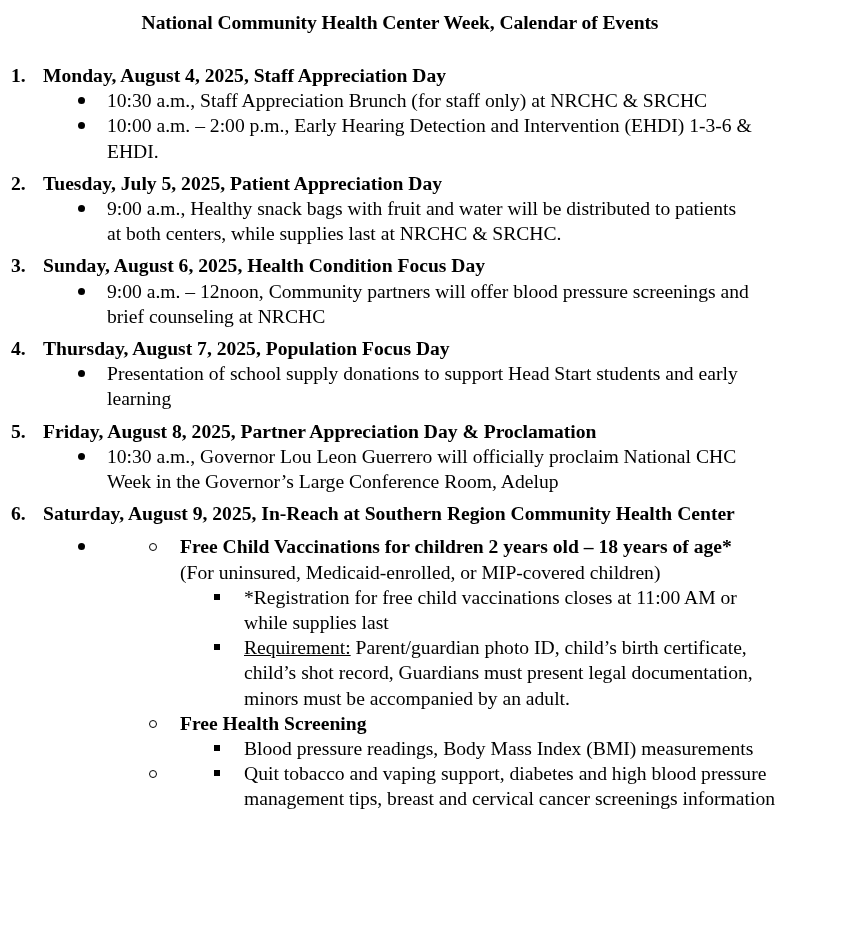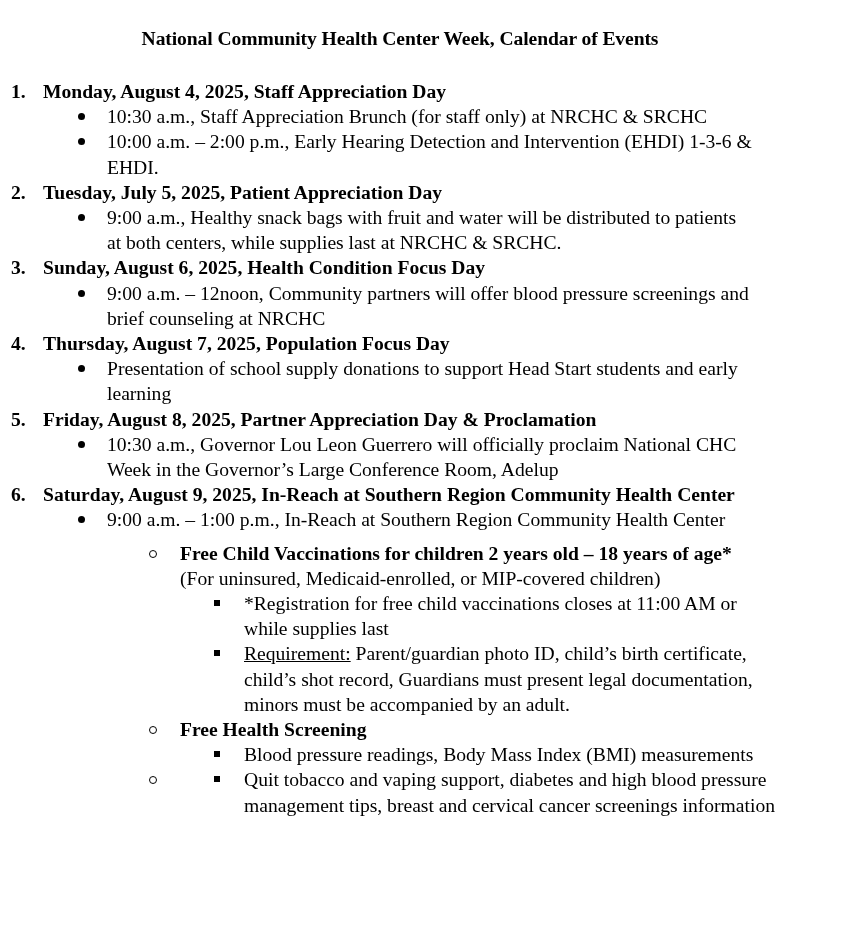--- a/index.html
+++ b/index.html
@@ -13,21 +13,21 @@
       overflow: hidden;
       font-family: "Liberation Serif", "DejaVu Serif", serif;
       color: #000000;
       font-size: 19.6px;
       line-height: 25.2px;
       position: relative;
     }
     .doc {
       position: absolute;
       left: 0;
-      top: 26px;
+      top: 10px;
       width: 798px;
     }
     .title {
       font-weight: bold;
       text-align: center;
       margin: 0;
       padding-left: 0px;
       width: 800px;
       font-size: 19.6px;
       line-height: 25px;
@@ -45,20 +45,21 @@
     .day-num {
       position: absolute;
       left: 11px;
       top: 0;
       font-weight: bold;
     }
     .day-heading {
       font-weight: bold;
       display: block;
       white-space: nowrap;
+      margin-top: 7px;
     }
     .l1 {
       list-style: none;
       margin: 0;
       padding: 0;
     }
     .l1 > li {
       position: relative;
       padding-left: 64px;
     }
@@ -183,21 +184,20 @@
         </li>
       </ul>
     </li>
 
     <li class="day">
       <span class="day-num">6.</span>
       <span class="day-heading">Saturday, August 9, 2025, In-Reach at Southern Region Community Health Center</span>
       <ul class="l1">
         <li>
           <span class="bullet-disc"></span>
-          <span class="line">9:00 a.m. – 1:00 p.m., In-Reach at Southern Region Community Health Center</span>
 
           <ul class="l2">
 
             <li>
               <span class="bullet-circle"></span>
               <span class="line"><span class="bold">Free Child Vaccinations for children 2 years old – 18 years of age</span><span class="bold">*</span></span>
               <span class="line">(For uninsured, Medicaid-enrolled, or MIP-covered children)</span>
               <ul class="l3">
                 <li>
                   <span class="bullet-square"></span>

